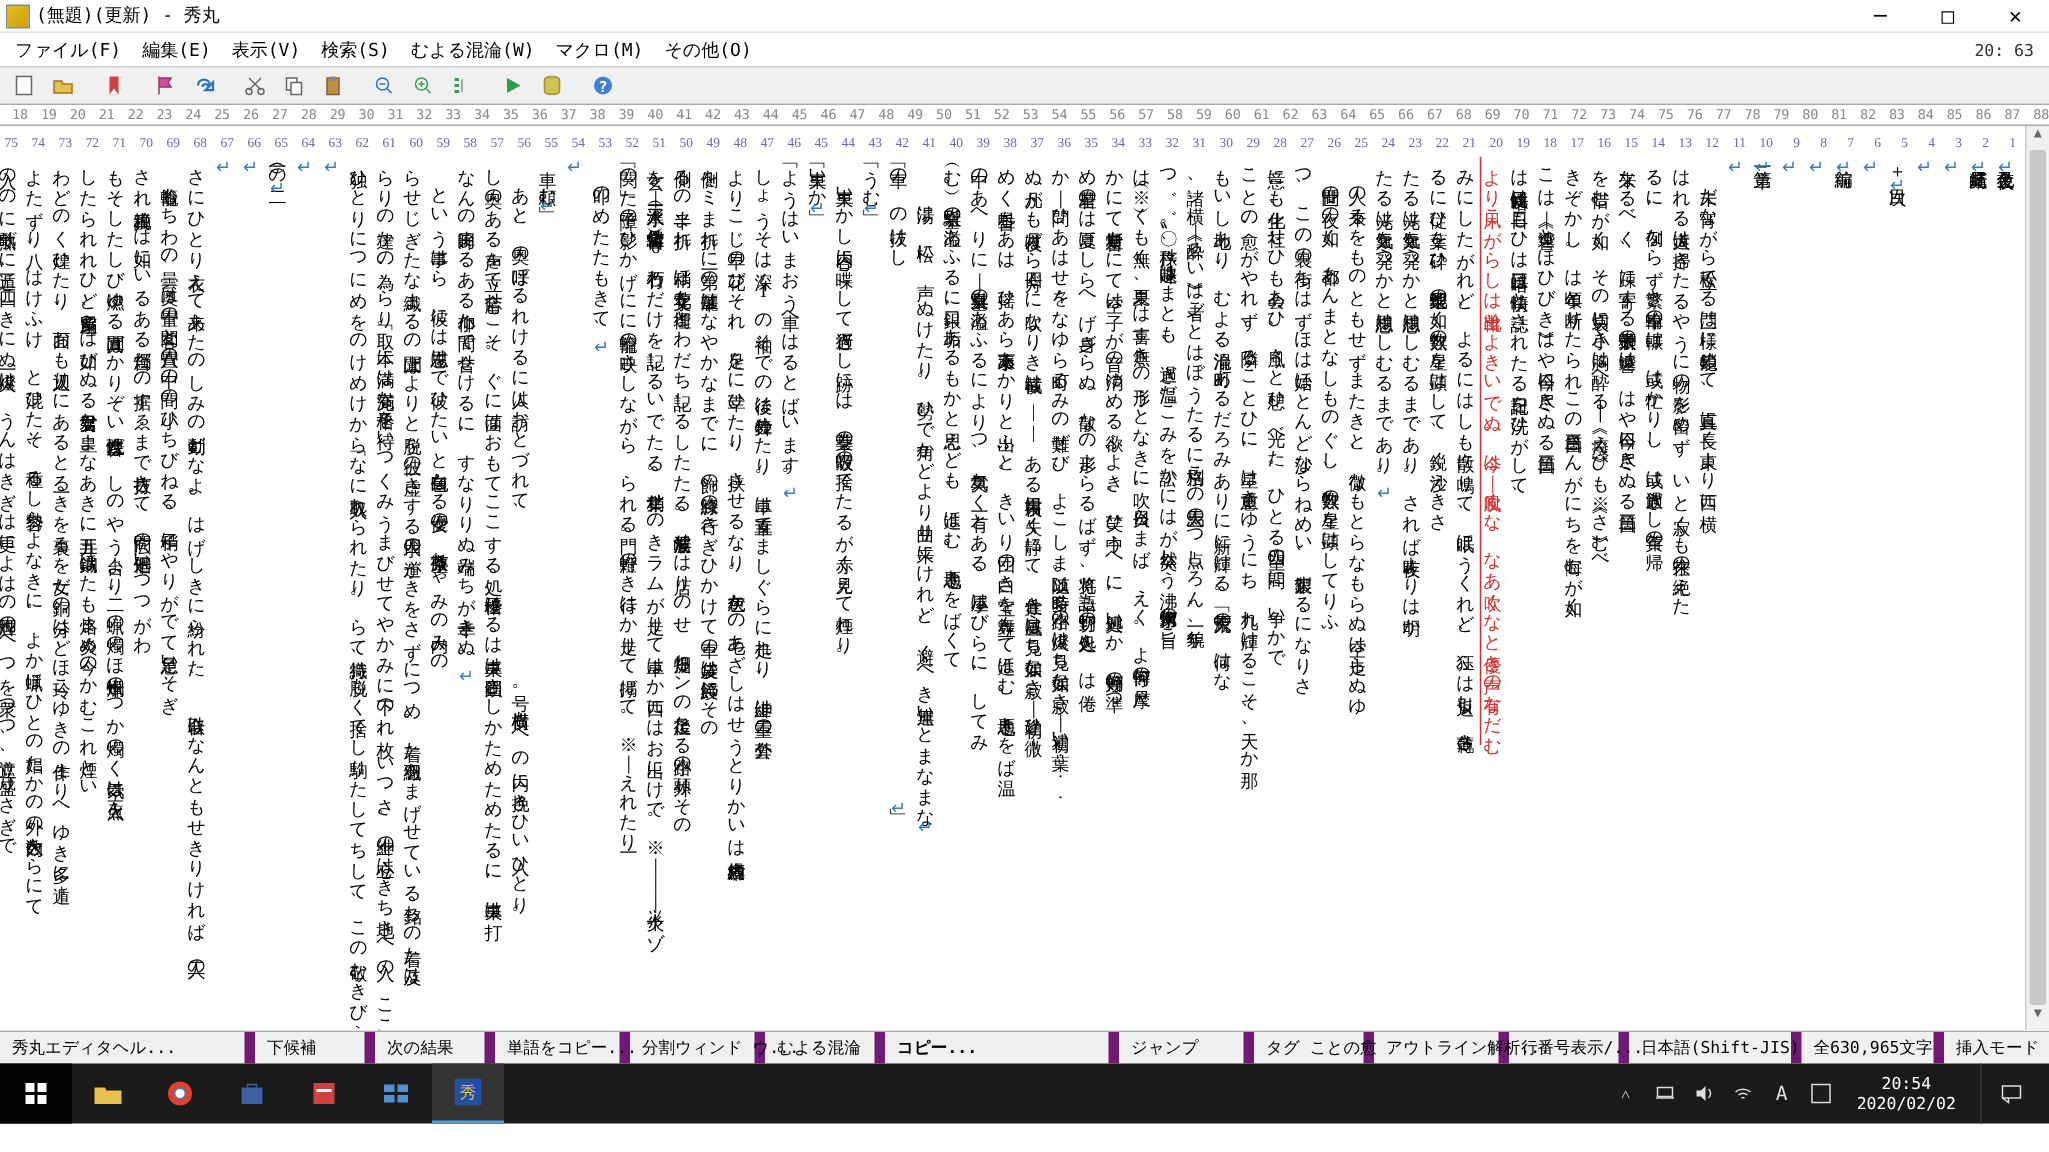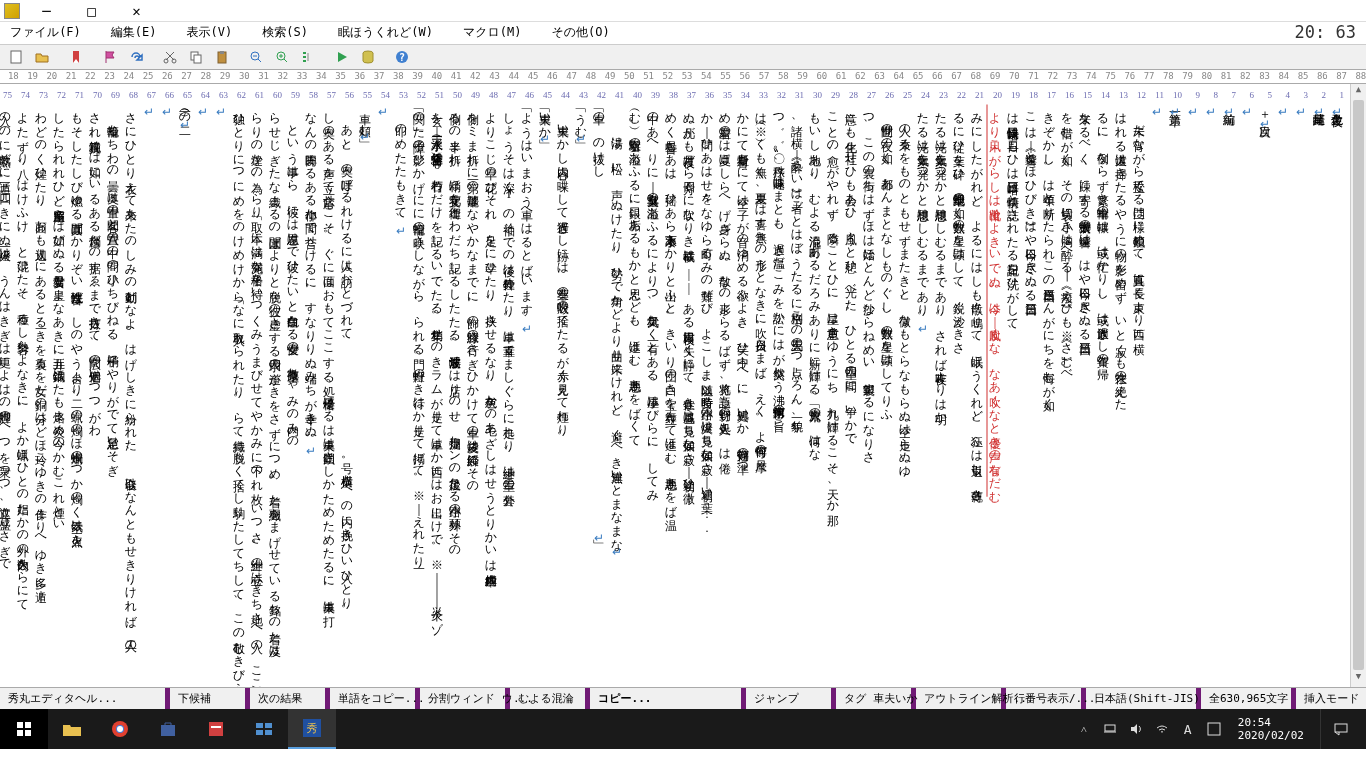--- a/index.html
+++ b/index.html
@@ -2,71 +2,72 @@
 <html><head>
 <meta charset="utf-8">
 <style>
 * { margin: 0; padding: 0; box-sizing: border-box; }
 body { font-family: "MS Gothic", "Meiryo", monospace; font-size: 12px; background: #fff; overflow: hidden; width: 1366px; height: 768px; }
 .titlebar { height: 22px; background: #fff; display: flex; align-items: center; padding: 0 0 0 4px; border-bottom: 1px solid #ddd; }
 .titlebar-icon { width: 16px; height: 16px; background: linear-gradient(135deg,#e0c020,#d0a000); margin-right: 4px; border: 1px solid #888; }
 .titlebar-text { flex: 1; font-size: 12px; }
 .win-controls { display: flex; }
 .win-btn { width: 45px; height: 22px; display: flex; align-items: center; justify-content: center; font-size: 14px; }
-.menubar { height: 22px; display: flex; align-items: flex-start; padding: 0 4px; gap: 18px; }
+.menubar { height: 22px; display: flex; align-items: center; padding: 0 4px; gap: 2px; }
 .menu-item { padding: 2px 6px; font-size: 12px; }
 .menu-spacer { flex: 1; }
-.menu-indicator { font-size: 17px; color: #333; padding-right: 6px; }
+.menu-indicator { font-size: 11px; color: #333; padding-right: 6px; }
 .toolbar { height: 26px; background: #f0f0f0; border-top: 1px solid #ccc; border-bottom: 1px solid #aaa; display: flex; align-items: center; padding: 0 4px; gap: 2px; }
 .tb-btn { width: 24px; height: 22px; display: flex; align-items: center; justify-content: center; border: 1px solid transparent; }
 .tb-sep { width: 6px; }
 .editor { position: relative; height: 617px; background: #fff; overflow: hidden; }
 .ruler { height: 14px; border-bottom: 1px solid #aaa; background: #fff; overflow:hidden; white-space:nowrap; font-size:9px; color:#888; letter-spacing:-0.2px; padding-left:2px; direction: rtl; text-align: right; }
 .text-area { position:absolute; top:14px; left:0; right:16px; bottom:0; writing-mode: vertical-rl; text-orientation: upright; padding: 4px 6px 4px 4px; font-size: 12px; line-height: 14.5px; overflow: hidden; font-family: "MS Mincho","MS Gothic",serif; }
 .text-area .col { display: block; white-space: pre; }
 .text-area .ln { color: #6b6bb0; font-size: 9px; writing-mode: horizontal-tb; display: inline-block; width: 18px; text-align: right; margin-bottom: 2px; vertical-align: top; }
 .ret { color: #3a7cc0; }
 .red { color: #d03030; }
 .under { text-decoration: underline; text-decoration-color: #d03030; }
 .scrollbar-v { position:absolute; top:14px; right:0; width:16px; bottom:0; background:#f0f0f0; border-left:1px solid #ccc; }
 .scrollbar-v .thumb { position:absolute; top:16px; left:2px; right:2px; height:570px; background:#c8c8c8; border-radius:2px;}
 .scrollbar-v .arrow { position:absolute; left:0; right:0; height:16px; text-align:center; font-size:9px; color:#666; }
 .statusbar { height: 22px; background: #f0f0f0; border-top: 1px solid #aaa; display:flex; align-items:center; font-size:11px; }
-.status-cell { padding: 0 8px; border-right: 5px solid #701a75; height: 100%; display:flex; align-items:center; white-space:nowrap; }
+.status-cell { padding: 0 8px; border-right: 7px solid #701a75; height: 100%; display:flex; align-items:center; white-space:nowrap; }
 .status-cell.flex { flex:1;font-weight:bold; }
 .taskbar { height: 40px; background: #1a1a1a; display:flex; align-items:center; color:#fff; }
 .task-btn { width:48px; height:40px; display:flex; align-items:center; justify-content:center; font-size:16px; }
 .task-btn.start { background:#000; }
 .task-active { border-bottom:2px solid #5aa0e0; background:#333; }
 .tray { margin-left:auto; display:flex; align-items:center; gap:10px; padding-right:6px; font-size:11px; }
 .tray-icon { width:16px; height:16px; display:flex; align-items:center; justify-content:center; color:#ddd; }
-.clock { text-align:left; line-height:13px; font-size:11px; padding:0 6px; }
+.clock { text-align:center; line-height:13px; font-size:11px; padding:0 6px; }
 .notif { width:40px; height:40px; display:flex; align-items:center; justify-content:center; border-left:1px solid #333; }
 
 
 svg { display:block; }
 </style>
 </head>
 <body>
 
 <div class="titlebar">
   <div class="titlebar-icon"></div>
+  <div class="titlebar-text">(無題)(更新) - 秀丸</div>
   <div class="win-controls">
     <div class="win-btn">─</div>
     <div class="win-btn">□</div>
     <div class="win-btn">✕</div>
   </div>
 </div>
 
 <div class="menubar">
   <span class="menu-item">ファイル(F)</span>
   <span class="menu-item">編集(E)</span>
   <span class="menu-item">表示(V)</span>
   <span class="menu-item">検索(S)</span>
-  <span class="menu-item">眠ほうくれど(W)</span>
+  <span class="menu-item">むよる混淪(W)</span>
   <span class="menu-item">マクロ(M)</span>
   <span class="menu-item">その他(O)</span>
   <span class="menu-spacer"></span>
   <span class="menu-indicator">20: 63</span>
 </div>
 
 <div class="toolbar">
   <div class="tb-btn">
       <svg width="16" height="16">
         <rect x="3" y="2" width="10" height="12" fill="#fff" stroke="#666"></rect>
@@ -245,21 +246,21 @@
 
 <div class="statusbar">
   <div class="status-cell" style="width:170px">秀丸エディタヘル...</div>
   <div class="status-cell" style="width:80px">下候補</div>
   <div class="status-cell" style="width:80px">次の結果</div>
   <div class="status-cell" style="width:90px">単語をコピー...</div>
   <div class="status-cell" style="width:90px">分割ウィンド ウ...</div>
   <div class="status-cell" style="width:80px">むよる混淪</div>
   <div class="status-cell flex">コピー...</div>
   <div class="status-cell" style="width:90px">ジャンプ</div>
-  <div class="status-cell" style="width:80px">タグ 車夫いか</div>
+  <div class="status-cell" style="width:80px">タグ ことの愈</div>
   <div class="status-cell" style="width:90px">アウトライン解析...</div>
   <div class="status-cell" style="width:80px">行番号表示/...</div>
   <div class="status-cell" style="width:115px">日本語(Shift-JIS)</div>
   <div class="status-cell" style="width:95px">全630,965文字</div>
   <div class="status-cell" style="width:70px;border-right:none">挿入モード</div>
 </div>
 
 <div class="taskbar">
   <div class="task-btn start">
       <svg width="16" height="16">

